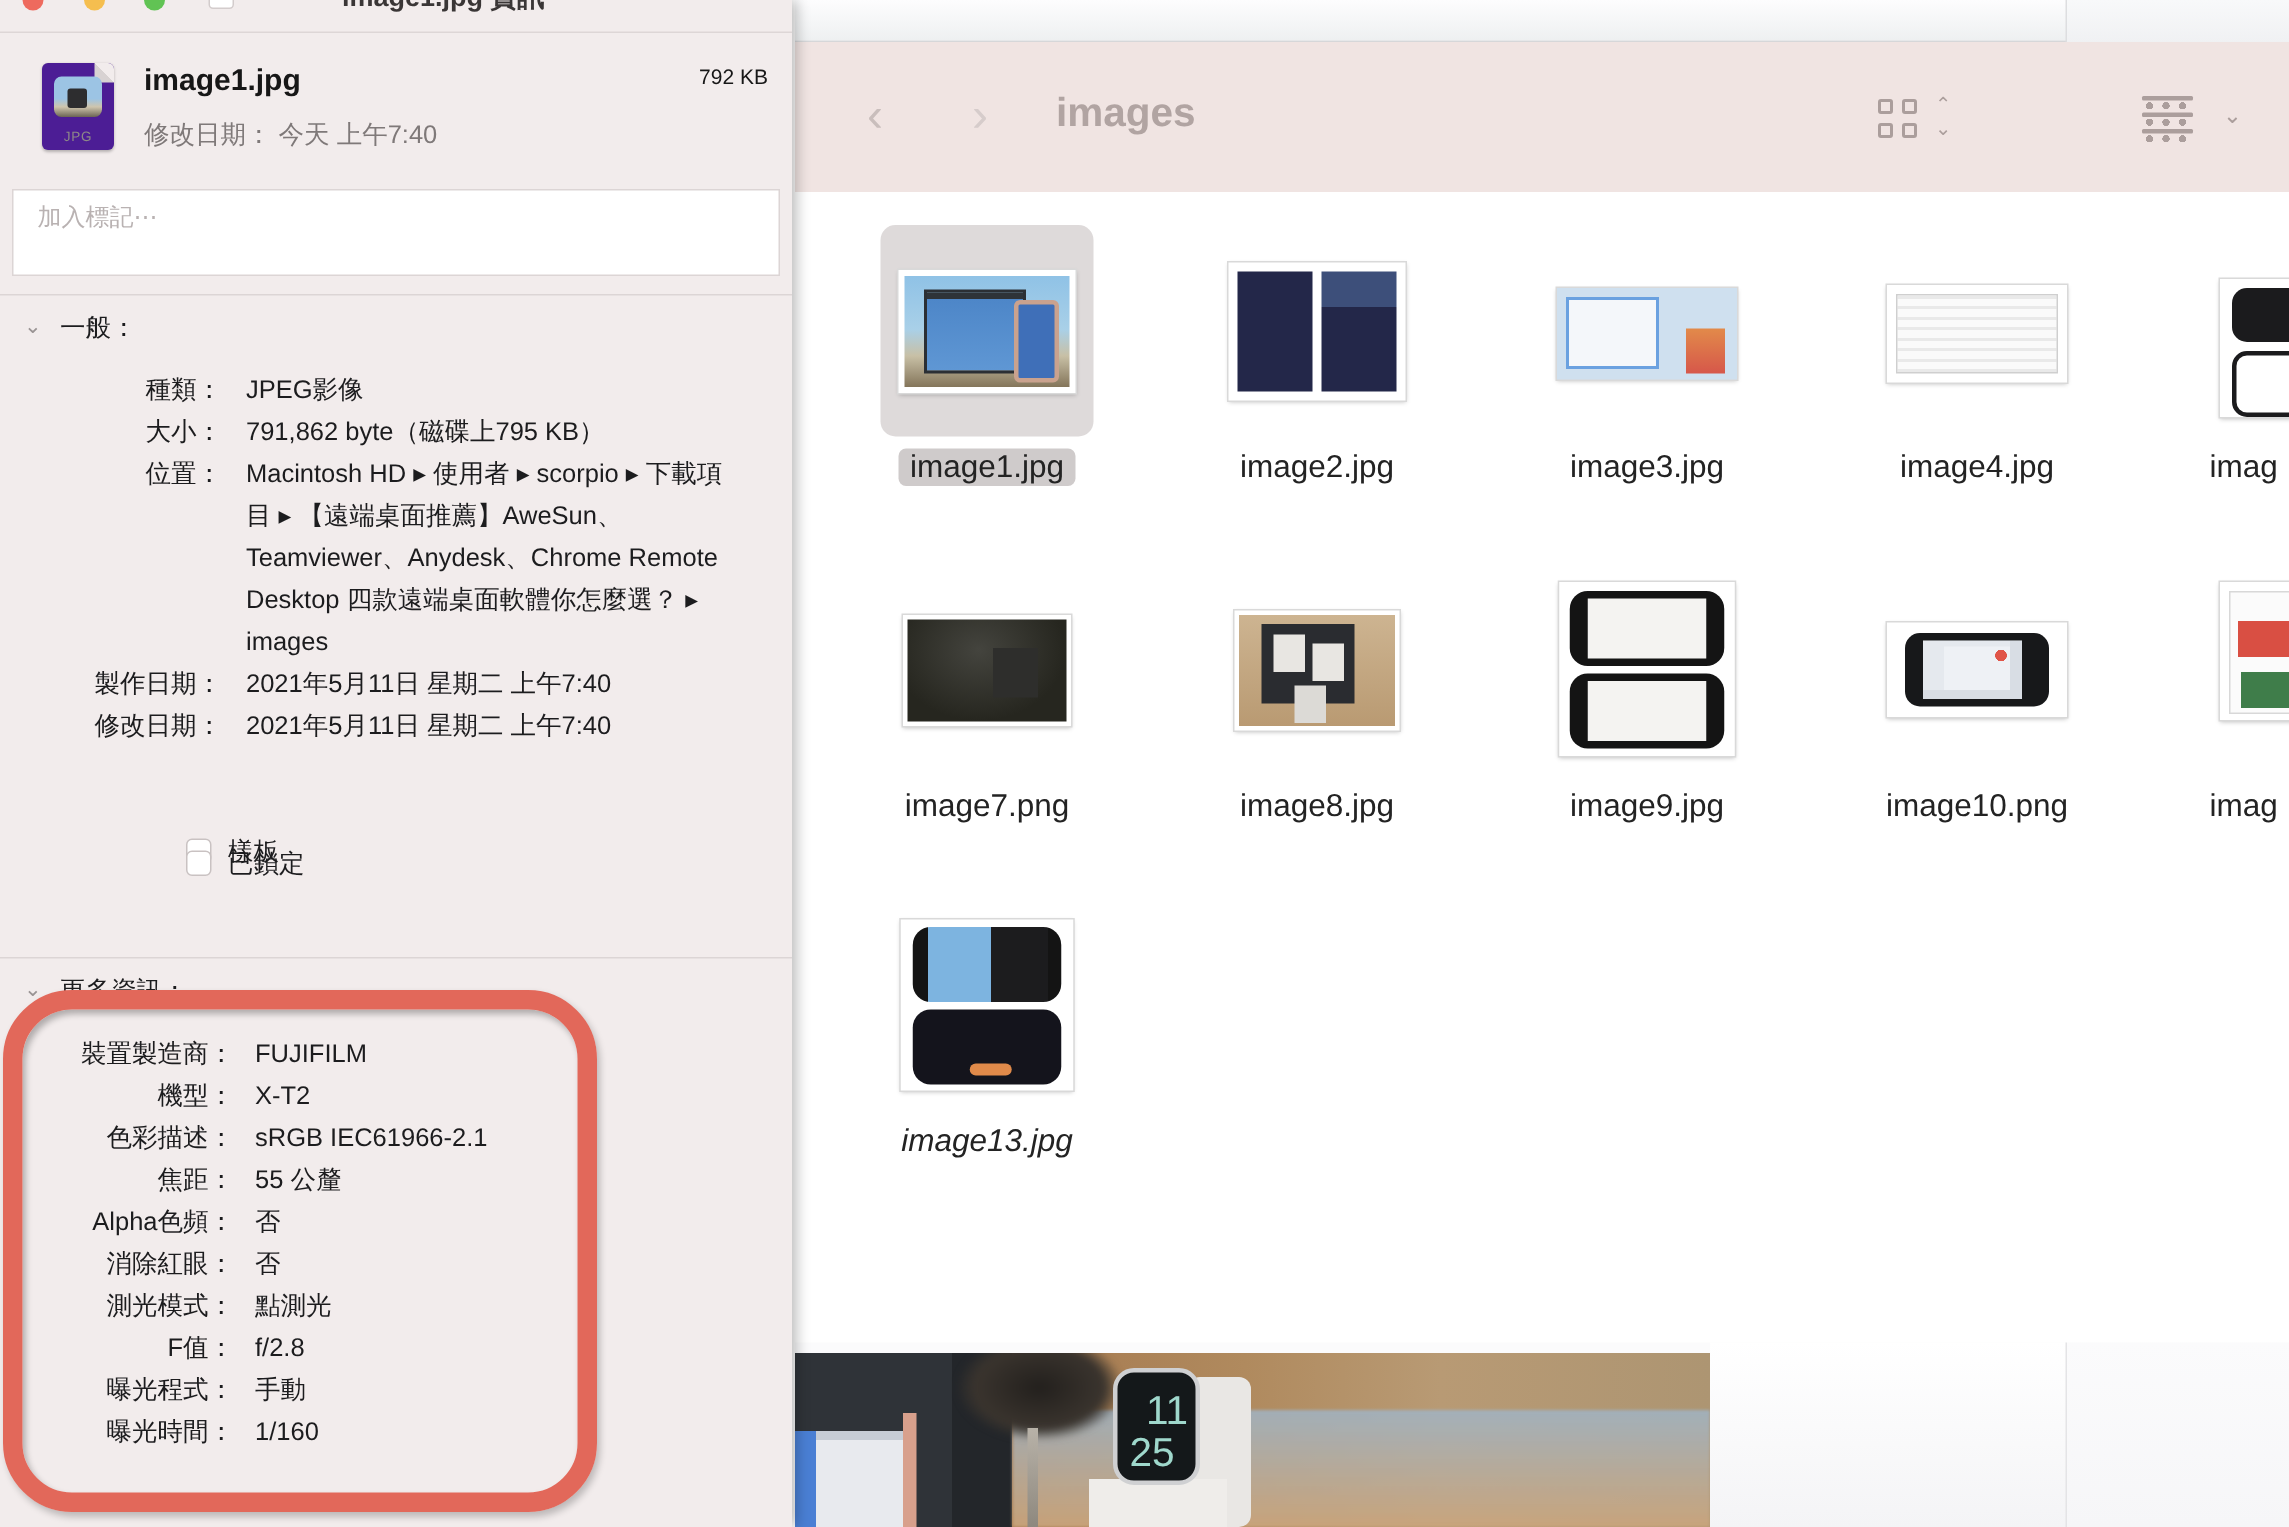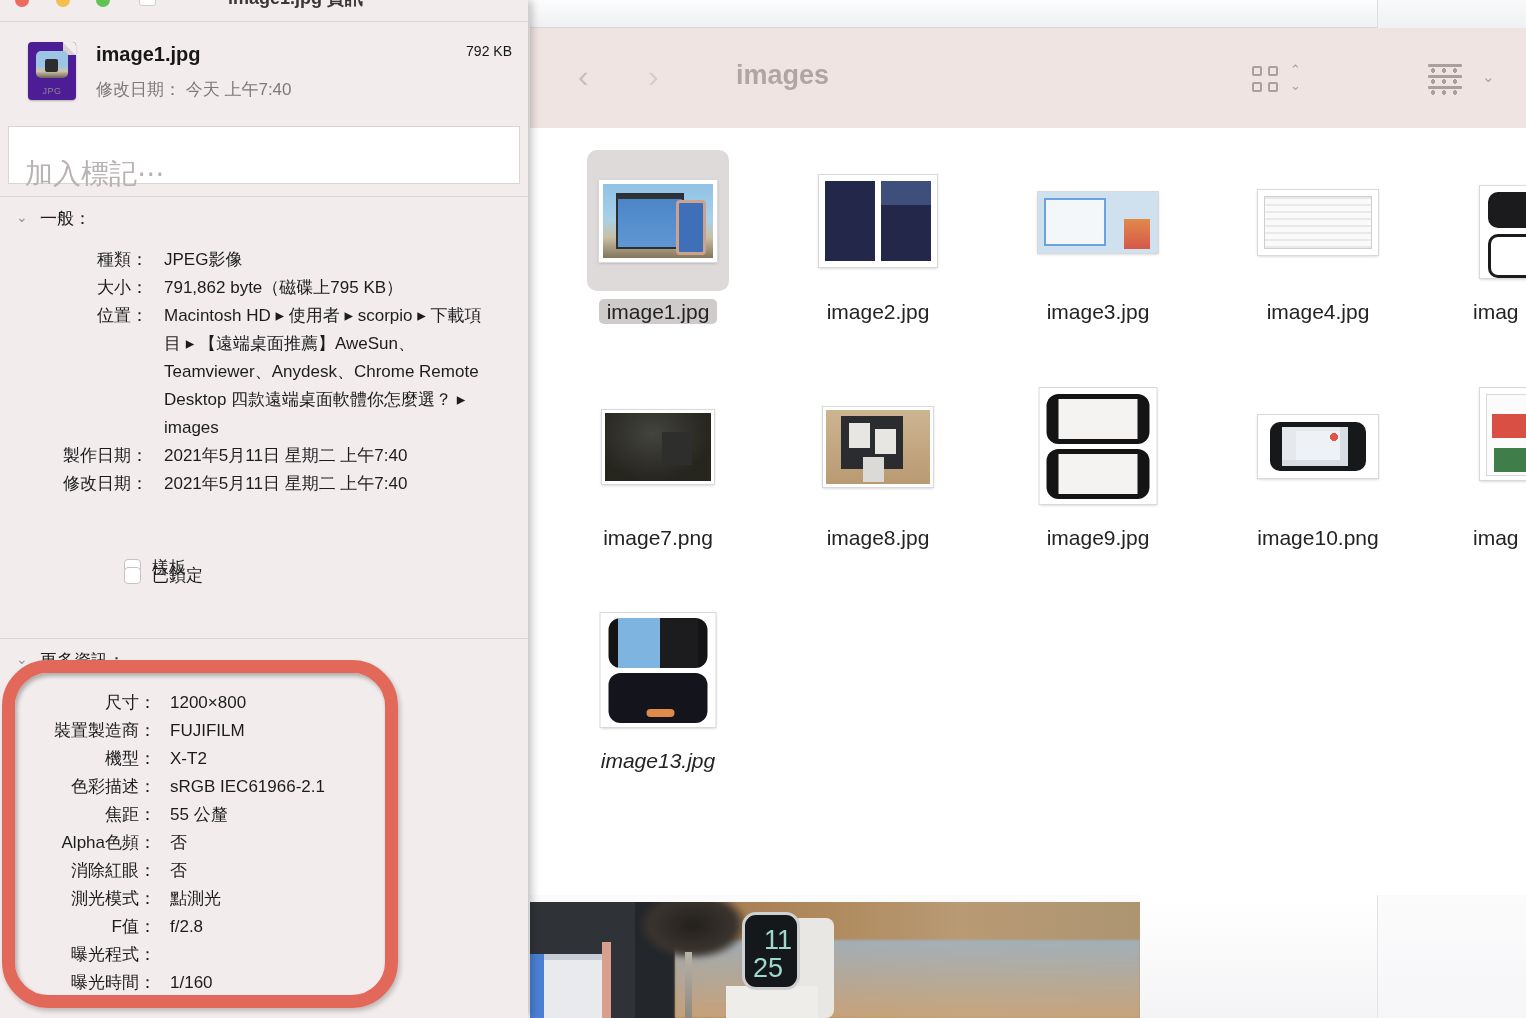--- a/index.html
+++ b/index.html
@@ -35,21 +35,21 @@
     height:13px; background:#2d2d2f; border-radius:2px; }
   .file-icon .ext { position:absolute; left:0; bottom:4px; width:100%; text-align:center;
     font-size:9px; color:#8d8888; letter-spacing:.5px; }
 
   .file-name { position:absolute; left:96px; top:43px; font-size:20px; font-weight:bold; color:#171717; }
   .file-size { position:absolute; right:16px; top:43px; font-size:14px; color:#171717; }
   .mod-line { position:absolute; left:96px; top:78px; font-size:17px; color:#7f7979; }
 
   .tags-box { position:absolute; left:8px; top:126px; width:512px; height:58px;
     background:#fff; border:1px solid #dcd5d5; }
-  .tags-ph { position:absolute; left:16px; top:8px; font-size:28px; color:#b9b2b2;margin-top:20px; }
+  .tags-ph { position:absolute; left:16px; top:8px; font-size:16px; color:#b9b2b2; }
 
   .divider { position:absolute; left:0; width:528px; height:1px; background:#dcd5d5; }
 
   .sec-head { position:absolute; left:40px; font-size:17px; color:#1c1c1e; }
   .chev { position:absolute; left:16px; width:14px; height:14px; color:#9a9494; font-size:14px; }
 
   .kv-rows { position:absolute; left:0; width:512px; }
   .kv { display:flex; line-height:28px; font-size:17px; color:#1c1c1e; }
   .kv .k { width:148px; text-align:right; flex:0 0 148px; }
   .kv .v { margin-left:16px; width:332px; }
@@ -62,21 +62,21 @@
 
   .annotation { position:absolute; left:2px; top:660px; width:396px; height:348px;
     border:13px solid #e2685a; border-radius:46px;
     box-shadow:inset 2px 3px 4px rgba(0,0,0,.28), 2px 3px 5px rgba(0,0,0,.22); }
 
   
   .finder { position:absolute; left:530px; top:28px; width:996px; height:874px; background:#fff; }
   .toolbar { position:absolute; left:0; top:0; width:996px; height:100px; background:#f0e4e2; }
   .nav-arrow { position:absolute; top:30px; font-size:32px; color:#c9bebc; font-weight:400; }
   .nav-back { left:48px; } .nav-fwd { left:118px; color:#d6cccb; }
-  .finder-title { position:absolute; left:174px; top:32px; font-size:27px; font-weight:bold; color:#b1a4a2;margin-left:32px; }
+  .finder-title { position:absolute; left:174px; top:32px; font-size:27px; font-weight:bold; color:#b1a4a2; }
   .icon-grid4 { position:absolute; left:722px; top:38px; width:26px; height:26px; }
   .icon-grid4 i { position:absolute; width:10px; height:10px; border:2px solid #ab9e9c; border-radius:2px; }
   .icon-grid4 i:nth-child(1){left:0;top:0} .icon-grid4 i:nth-child(2){right:0;top:0}
   .icon-grid4 i:nth-child(3){left:0;bottom:0} .icon-grid4 i:nth-child(4){right:0;bottom:0}
   .updown { position:absolute; left:760px; top:34px; font-size:13px; color:#ab9e9c; line-height:16px; text-align:center; }
   .icon-group { position:absolute; left:898px; top:36px; width:34px; height:30px; }
   .icon-group b { position:absolute; left:0; width:34px; height:3px; background:#ab9e9c; border-radius:1px; }
   .icon-group b:nth-child(1){top:0} .icon-group b:nth-child(3){top:11px} .icon-group b:nth-child(5){top:22px}
   .icon-group s { position:absolute; left:0; width:34px; height:5px; top:4px;
     background:radial-gradient(circle 2.5px at 5px 2.5px,#ab9e9c 95%,transparent),radial-gradient(circle 2.5px at 16px 2.5px,#ab9e9c 95%,transparent),radial-gradient(circle 2.5px at 27px 2.5px,#ab9e9c 95%,transparent); }
@@ -347,24 +347,20 @@
     <div class="cb"></div>
     <div class="cb-label">已鎖定</div>
   </div>
 
   <div class="divider" style="top:638px"></div>
   <div class="chev" style="top:651px">⌄</div>
   <div class="sec-head" style="top:649px">更多資訊：</div>
 
   <div class="kv-rows more" style="top:689px">
     <div class="kv">
-        <div class="k">尺寸：</div>
-        <div class="v">1200×800</div>
-      </div>
-    <div class="kv">
         <div class="k">裝置製造商：</div>
         <div class="v">FUJIFILM</div>
       </div>
     <div class="kv">
         <div class="k">機型：</div>
         <div class="v">X-T2</div>
       </div>
     <div class="kv">
         <div class="k">色彩描述：</div>
         <div class="v">sRGB IEC61966-2.1</div>
@@ -384,20 +380,21 @@
     <div class="kv">
         <div class="k">測光模式：</div>
         <div class="v">點測光</div>
       </div>
     <div class="kv">
         <div class="k">F值：</div>
         <div class="v">f/2.8</div>
       </div>
     <div class="kv">
         <div class="k">曝光程式：</div>
+        <div class="v">手動</div>
       </div>
     <div class="kv">
         <div class="k">曝光時間：</div>
         <div class="v">1/160</div>
       </div>
   </div>
 
   <div class="annotation"></div>
 </div>
 

